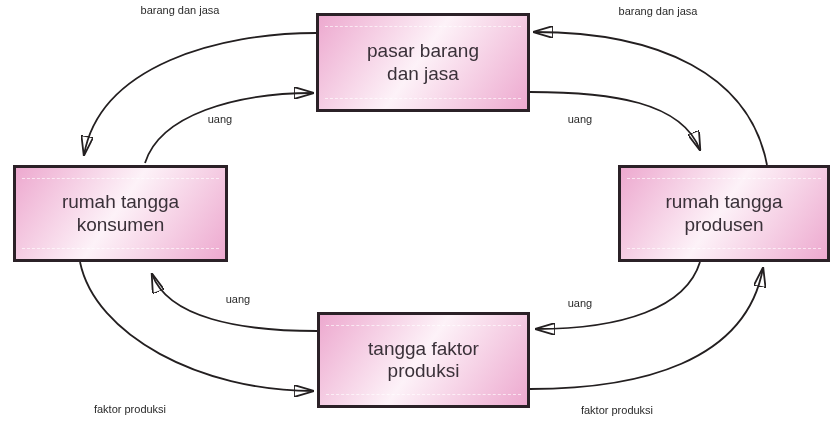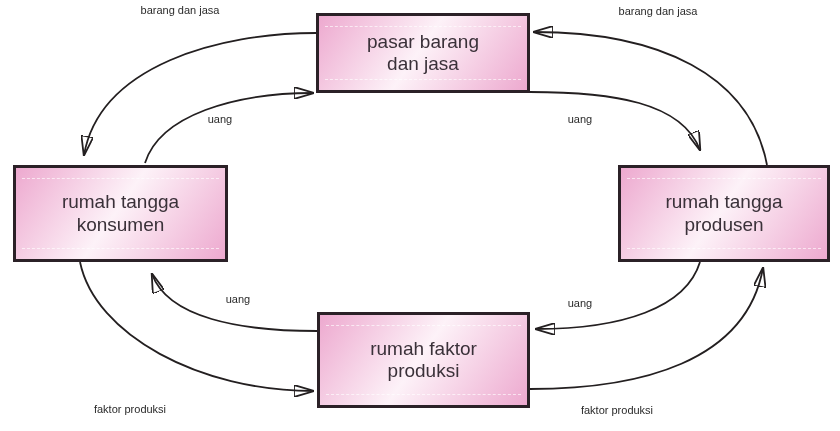--- a/index.html
+++ b/index.html
@@ -40,21 +40,21 @@
     font-size:19px;line-height:1.18;
     color:var(--box-text);
   }
   .flow-label{
     position:absolute;z-index:2;
     font-size:11px;line-height:1.1;
     color:var(--label-text);
     text-align:center;
     white-space:nowrap;
   }
-  #box-goods{left:316px;top:13px;width:214px;height:80px;}
+  #box-goods{left:316px;top:13px;width:214px;height:99px;}
   #box-consumer{left:13px;top:165px;width:215px;height:97px;}
   #box-producer{left:618px;top:165px;width:212px;height:97px;}
   #box-factor{left:317px;top:312px;width:213px;height:96px;}
   #lbl-goods-tl{left:108px;top:4px;width:144px;}
   #lbl-goods-tr{left:586px;top:5px;width:144px;}
   #lbl-uang-tl{left:195px;top:113px;width:50px;}
   #lbl-uang-tr{left:555px;top:113px;width:50px;}
   #lbl-uang-bl{left:213px;top:293px;width:50px;}
   #lbl-uang-br{left:555px;top:297px;width:50px;}
   #lbl-faktor-bl{left:60px;top:403px;width:140px;}
@@ -90,21 +90,21 @@
     <span class="box-label">rumah tangga
 konsumen</span>
   </div>
 
   <div class="box" id="box-producer">
     <span class="box-label">rumah tangga
 produsen</span>
   </div>
 
   <div class="box" id="box-factor">
-    <span class="box-label">rumah faktor
+    <span class="box-label">tangga faktor
 produksi</span>
   </div>
 
   <span class="flow-label" id="lbl-goods-tl">barang dan jasa</span>
   <span class="flow-label" id="lbl-goods-tr">barang dan jasa</span>
   <span class="flow-label" id="lbl-uang-tl">uang</span>
   <span class="flow-label" id="lbl-uang-tr">uang</span>
   <span class="flow-label" id="lbl-uang-bl">uang</span>
   <span class="flow-label" id="lbl-uang-br">uang</span>
   <span class="flow-label" id="lbl-faktor-bl">faktor produksi</span>

